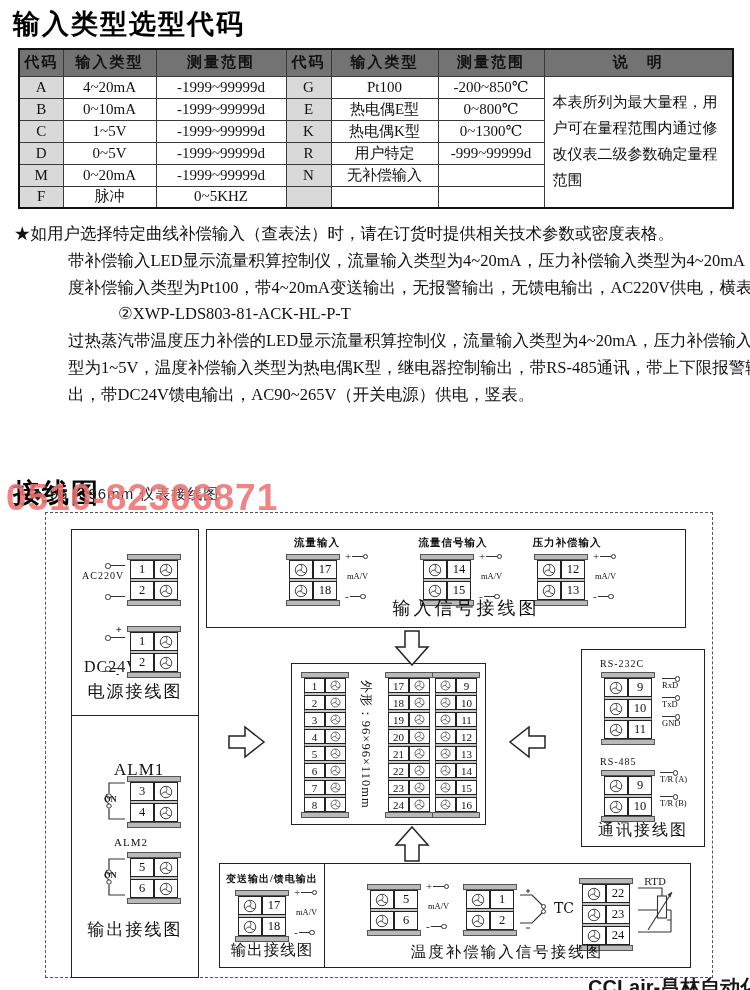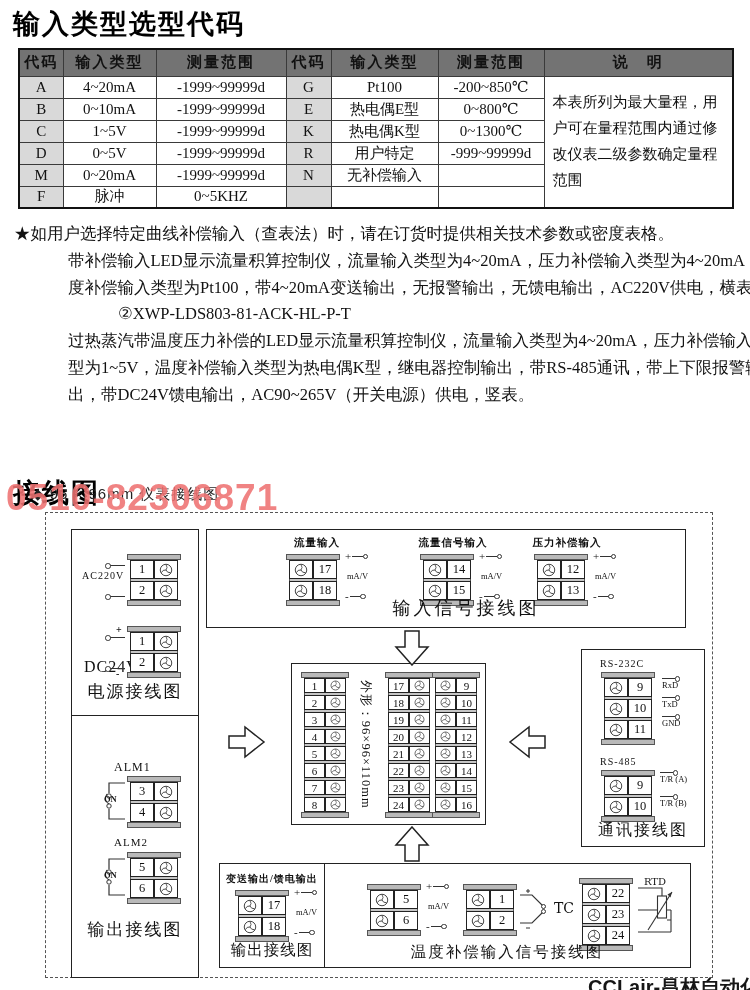--- a/index.html
+++ b/index.html
@@ -260,21 +260,21 @@
                 </g>
               </svg>
             </span>
           </div>
           <div class="cap"></div>
         </div>
 
       <div class="caption" style="top:150px;">电源接线图</div>
       <div class="divider"></div>
 
-      <div class="glabel" style="left:42px;top:230px;font-weight:400;font-size:12px;">ALM1</div>
+      <div class="glabel" style="left:42px;top:230px;font-weight:400;font-size:17px;">ALM1</div>
       <svg class="sym" width="26" height="54" style="left:28px;top:244px;" viewBox="0 0 26 54">
         <path d="M25,9 H9 V19 M9,35 V45 H25" fill="none" stroke="#333" stroke-width="1.2"></path>
         <circle cx="9" cy="22" r="2.2" fill="none" stroke="#333"></circle>
         <circle cx="9" cy="32" r="2.2" fill="none" stroke="#333"></circle>
         <path d="M9,30 Q3,26 7,20" fill="none" stroke="#333" stroke-width="1.1"></path>
       </svg>
       <span class="onlabel" style="left:32px;top:264px;">ON</span>
       <div class="tstack" style="left:58px;top:246px;">
           <div class="cap"></div>
           <div class="trow">

